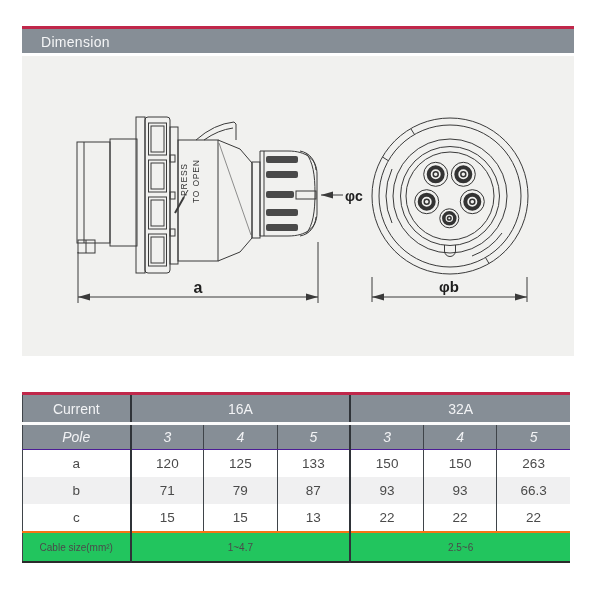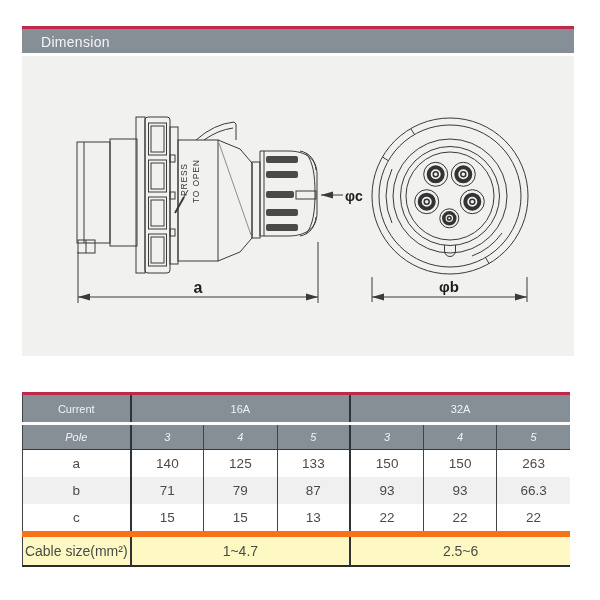--- a/index.html
+++ b/index.html
@@ -26,26 +26,26 @@
   .panel svg { display:block; }
 
   
   table.spec {
     position:absolute; left:22px; top:392px; width:548px;
     border-collapse:collapse; table-layout:fixed;
     border-top:3px solid #c0274a; border-bottom:2px solid #2b2b2b;
     font-size:13.5px; color:#4a4a4a;
   }
   table.spec td { text-align:center; padding:0; }
-  tr.gray td { background:#868e96; color:#f2f3f5; font-size:11px; }
+  tr.gray td { background:#868e96; color:#f2f3f5; font-size:14px; }
   tr.r1 td { height:27px; border-bottom:3px solid #fcfcfc; }
   tr.r2 td { height:24px; border-bottom:1px solid #4c1d95;font-style:italic; }
   tr.data td { height:27px; }
   tr.alt td { background:#f0f0f1; }
-  tr.cable td { height:28px; background:#fef9c3; border-top:6px solid #f97316; font-size:14px; }
+  tr.cable td { height:28px; background:#22c55e; border-top:2px solid #f97316; font-size:10px; }
   td.bl  { border-left:1px solid #3f4449; }
   td.blk { border-left:2px solid #2f3338; }
   td.lab { font-size:13.5px; }
 </style>
 </head>
 <body>
 
 <div class="page">
 
   <div class="hdr">
@@ -208,21 +208,21 @@
         <td class="bl">Pole</td>
         <td class="blk">3</td>
         <td class="bl">4</td>
         <td class="bl">5</td>
         <td class="blk">3</td>
         <td class="bl">4</td>
         <td class="bl">5</td>
       </tr>
       <tr class="data">
         <td class="bl lab">a</td>
-        <td class="blk">140</td>
+        <td class="blk">120</td>
         <td class="bl">125</td>
         <td class="bl">133</td>
         <td class="blk">150</td>
         <td class="bl">150</td>
         <td class="bl">263</td>
       </tr>
       <tr class="data alt">
         <td class="bl lab">b</td>
         <td class="blk">71</td>
         <td class="bl">79</td>

